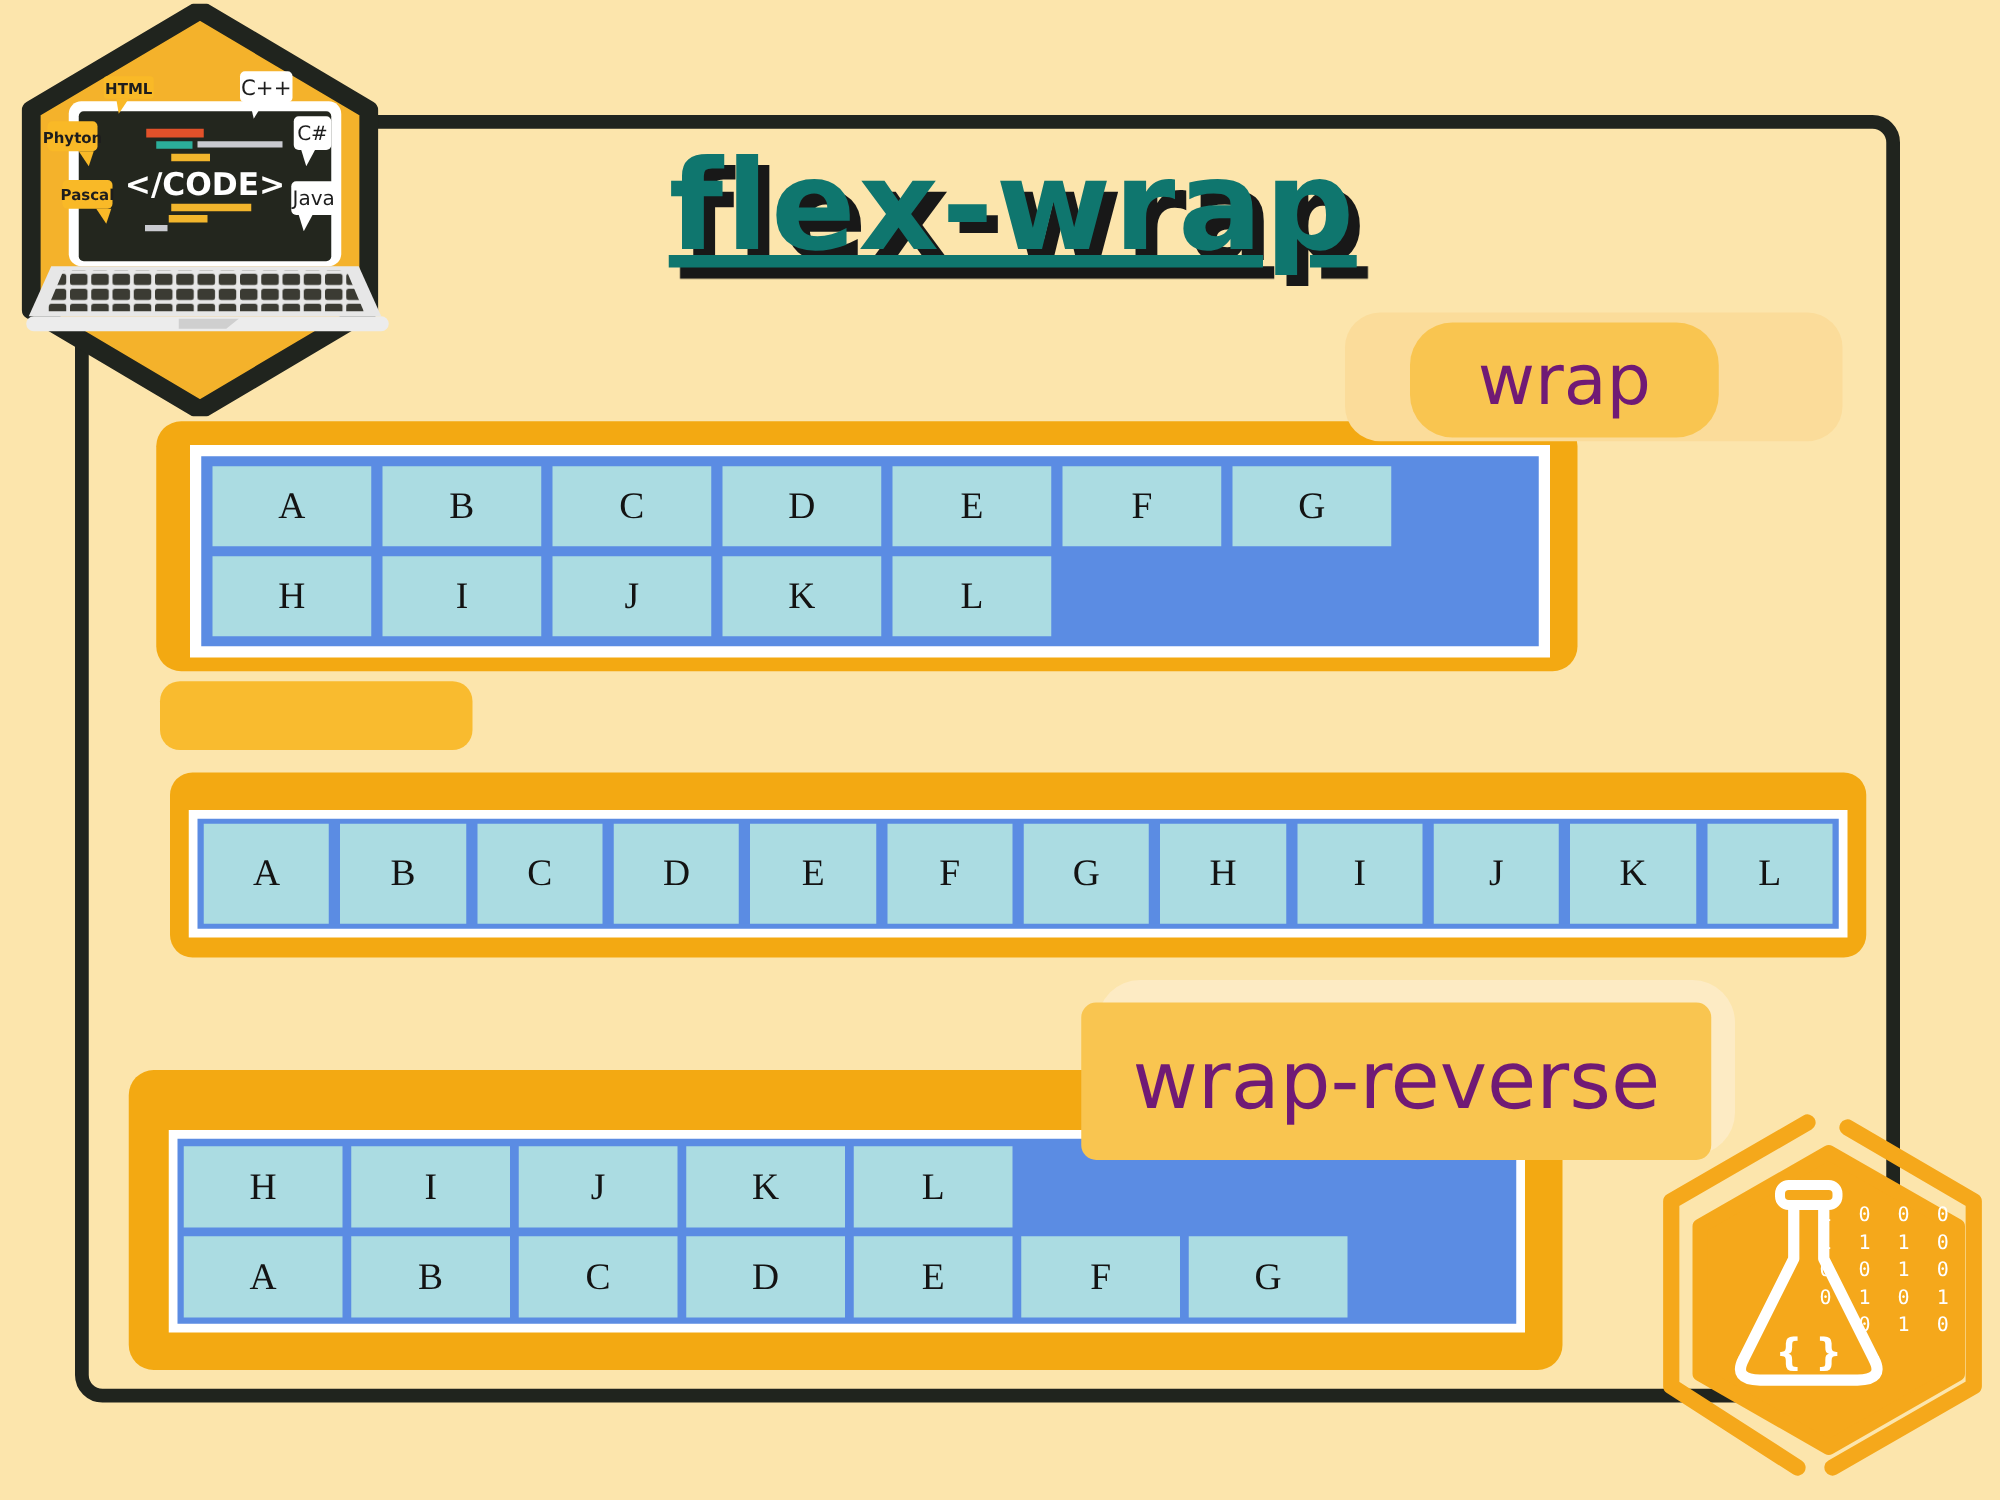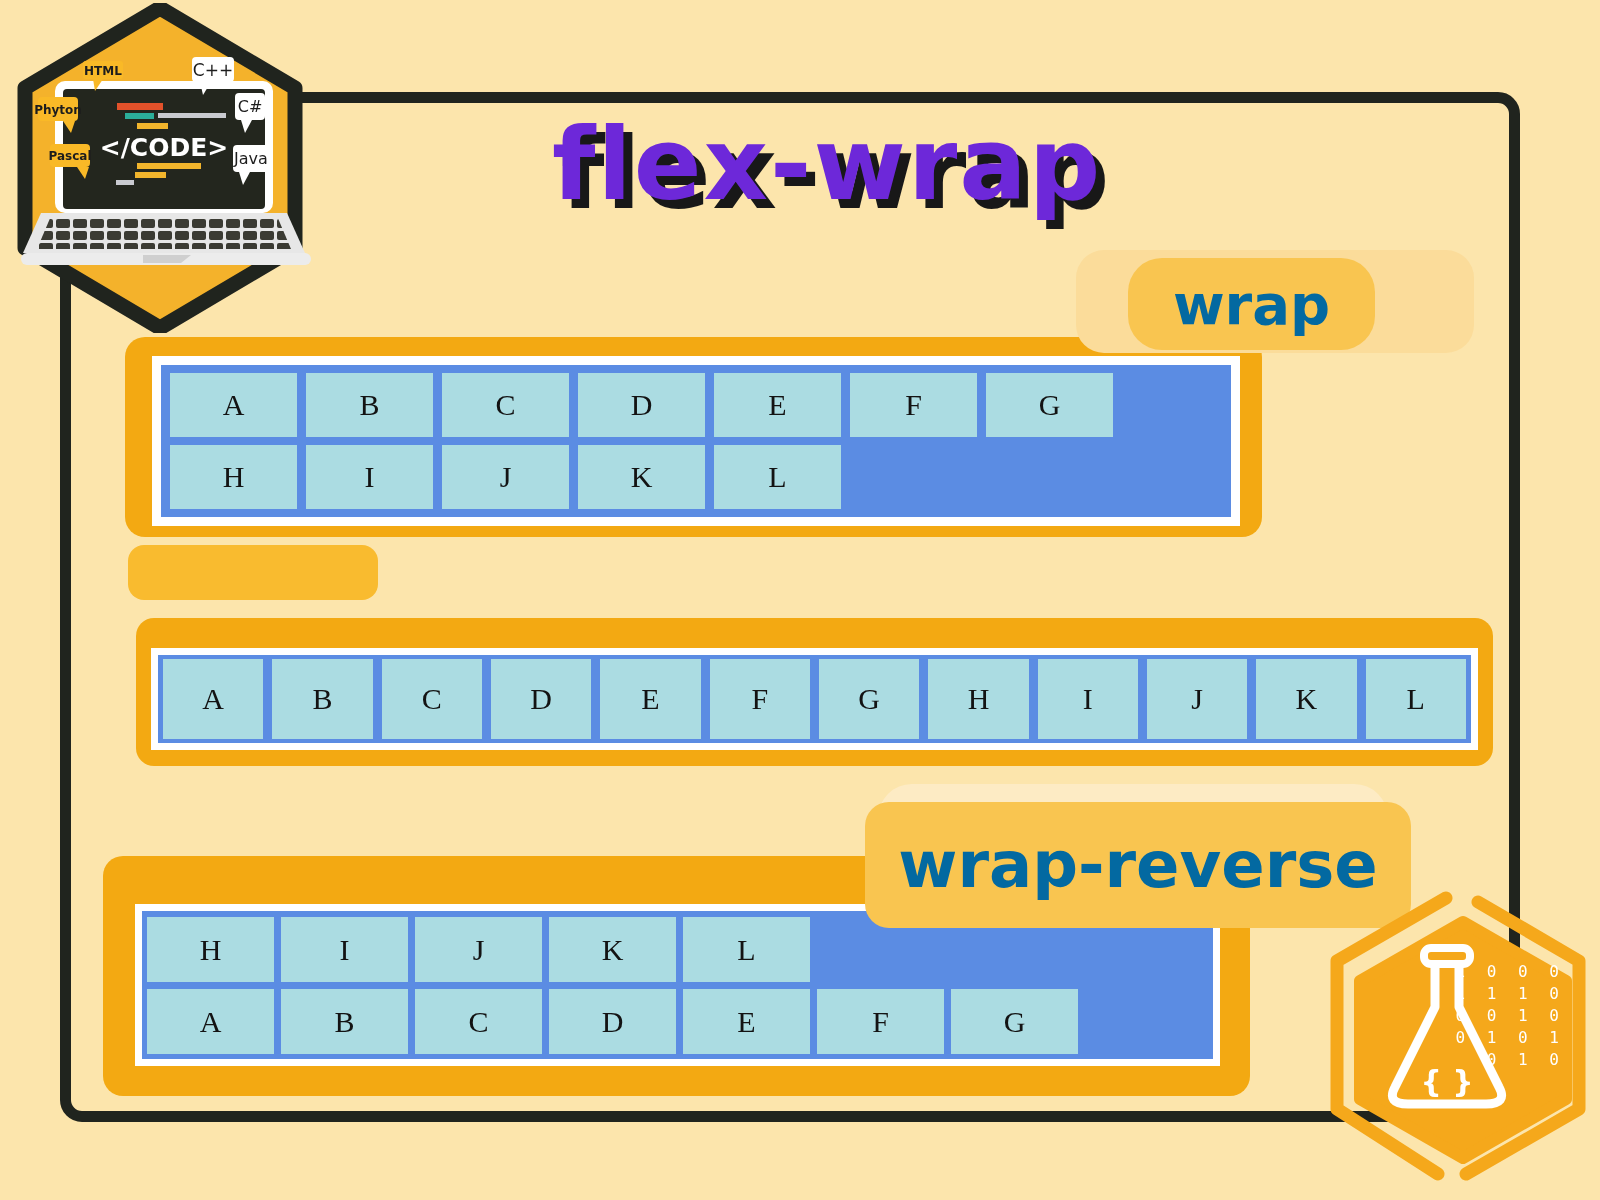--- a/index.html
+++ b/index.html
@@ -1,23 +1,23 @@
 <!DOCTYPE html>
 <html><head>
 <meta charset="utf-8">
 <style>
   html,body{margin:0;padding:0;background:#FCE5AC;}
   .canvas{position:relative;width:1600px;height:1200px;background:#FCE5AC;overflow:hidden;
           font-family:"DejaVu Sans",sans-serif;}
   .frame{position:absolute;left:60px;top:92px;width:1460px;height:1030px;
          border:11px solid #20241E;border-radius:22px;z-index:1;box-sizing:border-box;}
-  .title{position:absolute;left:552px;top:106px;margin:0;font-size:100px;font-weight:bold;
-         color:#6d28d9;text-shadow:9px 9px 0 #181818;z-index:2;letter-spacing:2px;}
+  .title{position:absolute;left:535px;top:106px;margin:0;font-size:100px;font-weight:bold;
+         color:#0f766e;text-shadow:9px 9px 0 #181818;z-index:2;letter-spacing:2px;text-decoration:underline;}
   .pill{position:absolute;display:flex;align-items:center;justify-content:center;
-        background:#F9C550;color:#0369a1;font-weight:bold;z-index:4;}
+        background:#F9C550;color:#701a75;font-weight:normal;z-index:4;}
   .pill-behind{position:absolute;z-index:3;}
   .orange{position:absolute;background:#F3A912;border-radius:20px;z-index:2;}
   .white{position:absolute;background:#FFFFFF;padding:9px;box-sizing:border-box;}
   .flexc{display:flex;width:100%;height:100%;background:#5B8CE3;box-sizing:border-box;}
   .item{flex:0 0 127px;display:flex;align-items:center;justify-content:center;
         background:#ABDCE2;font-family:"Liberation Serif",serif;font-size:30px;color:#131313;}
 
   
   #wrap-behind{left:1076px;top:250px;width:398px;height:103px;border-radius:28px;background:#FBDC9A;}
   #wrap-pill{left:1128px;top:258px;width:247px;height:92px;border-radius:34px;font-size:56px;}
@@ -29,21 +29,21 @@
   
   #nowrap-behind{left:128px;top:545px;width:250px;height:55px;border-radius:16px;background:#F9BB2F;}
   #nowrap-pill{left:80px;top:570px;width:303px;height:73px;border-radius:26px;font-size:52px;}
   #nowrap-orange{left:136px;top:618px;width:1357px;height:148px;border-radius:18px;}
   #nowrap-white{left:15px;top:30px;width:1327px;height:102px;padding:7px;}
   #nowrap-flex{flex-wrap:nowrap;gap:0 9px;padding:4px 5px;}
   #nowrap-flex .item{flex:0 1 127px;height:80px;}
 
   
   #wr-behind{left:878px;top:784px;width:510px;height:140px;border-radius:34px;background:#FDEBC4;}
-  #wr-pill{left:865px;top:802px;width:546px;height:126px;border-radius:24px;font-size:64px;}
+  #wr-pill{left:865px;top:802px;width:504px;height:126px;border-radius:12px;font-size:64px;}
   #wr-orange{left:103px;top:856px;width:1147px;height:240px;}
   #wr-white{left:32px;top:48px;width:1085px;height:162px;padding:7px;}
   #wr-flex{flex-wrap:wrap-reverse;align-content:flex-start;gap:7px;padding:5px;}
   #wr-flex .item{height:65px;}
 
   .badge{position:absolute;z-index:5;}
   #badge-laptop{left:5px;top:3px;}
   #badge-flask{left:1318px;top:872px;}
 </style>
 </head>

